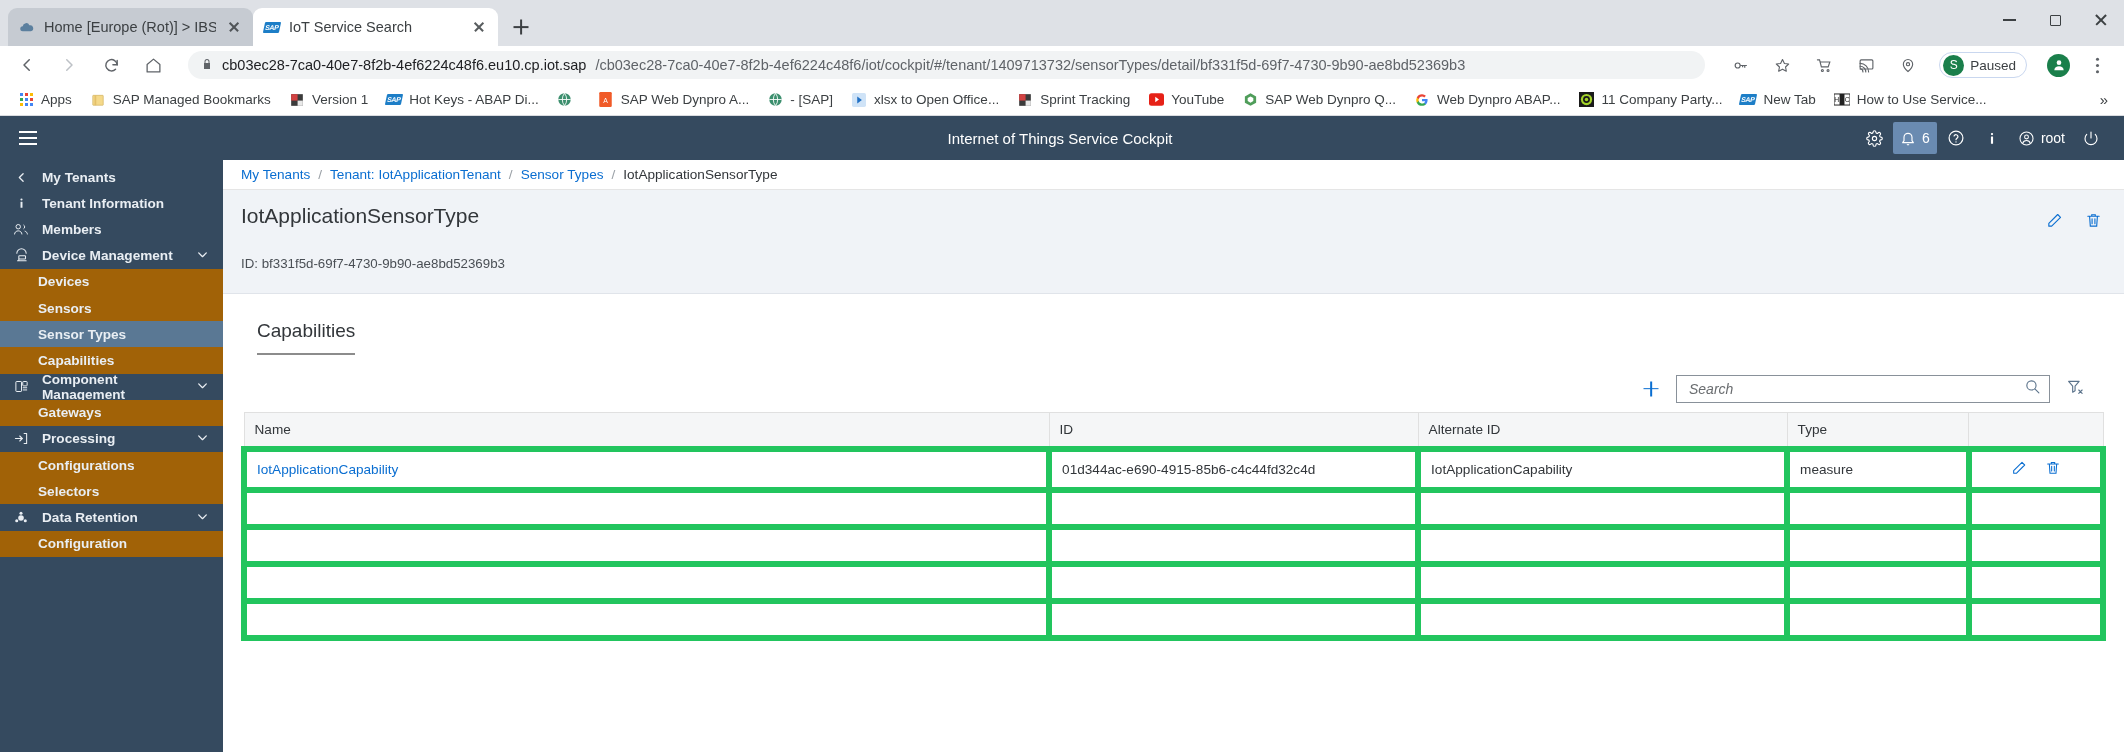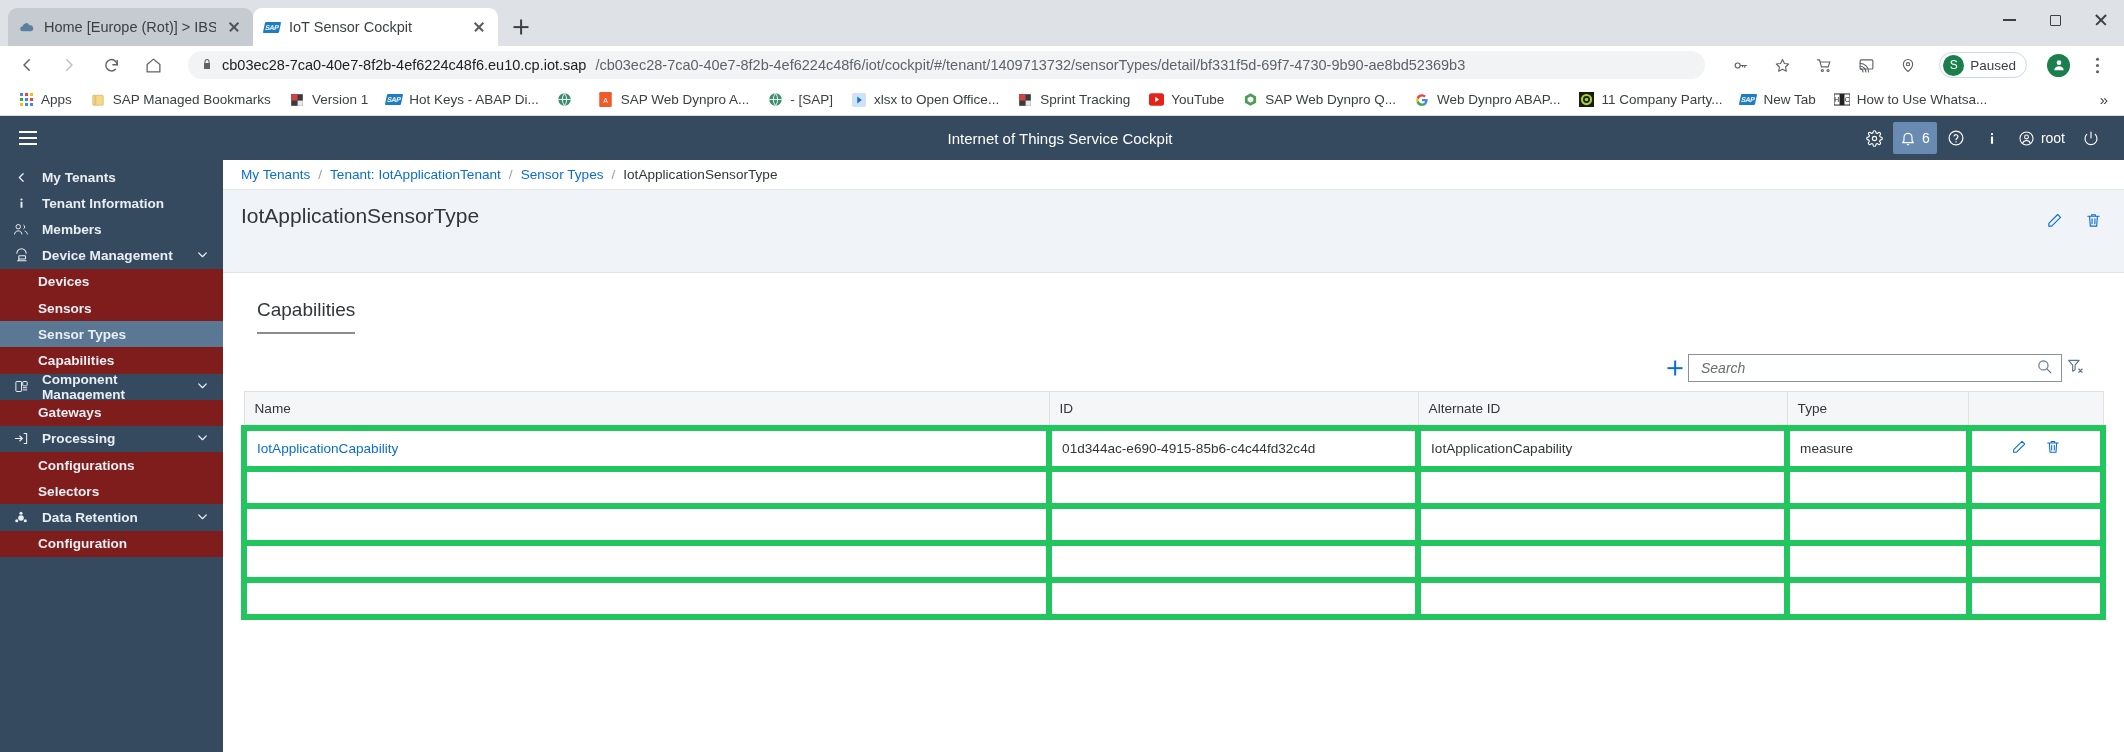--- a/index.html
+++ b/index.html
@@ -113,21 +113,21 @@
   .hdr-btn.active { background: #6a8bb1; }
 
   .body { flex: 1; display: flex; min-height: 0; }
 
   .sidebar { width: 223px; background: #354a5f; color: #e8eef4; flex: 0 0 223px; padding-top: 4px; }
   .side-item {
     height: 26.2px; display: flex; align-items: center; font-size: 13.6px; font-weight: bold;
     padding-left: 10px; gap: 10px; color: #e9eef3; position: relative;
   }
   .side-item .sico { width: 22px; flex: 0 0 22px; display: flex; align-items: center; justify-content: center; }
-  .side-item.sub { padding-left: 38px; font-weight: bold; background: #7f1d1d; }
+  .side-item.sub { padding-left: 38px; font-weight: bold; background: #a16207; }
   .side-item.selected { background: #5a7894; }
   .side-chev { margin-left: auto; margin-right: 14px; }
 
   .content { flex: 1; background: #ffffff; display: flex; flex-direction: column; min-width: 0; }
 
   .crumbs {
     height: 30px; display: flex; align-items: center; gap: 8px; padding-left: 18px;
     font-size: 13.6px; background: #fff; border-bottom: 1px solid #e5e5e5;
   }
   .crumb-link { color: #0a6ed1; }
@@ -140,21 +140,21 @@
   .detailhdr h1 { font-size: 21px; font-weight: normal; color: #32363a; margin-bottom: 26px; }
   .detail-meta { font-size: 13.3px; color: #4a4f55; line-height: 1.55; }
   .detail-actions { position: absolute; right: 22px; top: 22px; display: flex; gap: 22px; color: #0a6ed1; }
 
   .section { padding: 0 18px; }
   .section-title {
     font-size: 19px; color: #32363a; font-weight: normal; display: inline-block;
     margin: 26px 0 0 16px; padding-bottom: 11px; border-bottom: 2px solid #8c8c8c;
   }
 
-  .toolbar { display: flex; align-items: center; justify-content: flex-end; 
+  .toolbar { display: flex; align-items: center; justify-content: flex-end; gap: 12px;
              padding: 20px 22px 9px 0; }
   .addbtn { width: 26px; height: 26px; position: relative; color: #0a6ed1; }
   .addbtn::before, .addbtn::after { content:""; position:absolute; background:#0a6ed1; left:50%; top:50%; }
   .addbtn::before { width:15px; height:1.7px; transform: translate(-50%,-50%); }
   .addbtn::after { width:1.7px; height:15px; transform: translate(-50%,-50%); }
   .searchbox {
     width: 374px; height: 28px; border: 1px solid #89919a; background: #fff;
     display: flex; align-items: center; padding: 0 8px 0 12px;
   }
   .searchbox input {
@@ -187,21 +187,21 @@
           <path fill="#5b7f9e" d="M19 18H6a4 4 0 010-8 5.5 5.5 0 0110.6-1.5A3.8 3.8 0 0119 18z"></path>
         </svg>
     </span>
     <span class="tab-title">Home [Europe (Rot)] &gt; IBSO-ATC</span>
     <span class="tab-close"></span>
   </div>
   <div class="tab active">
     <span class="tab-favicon">
         <span class="sapfav">SAP</span>
       </span>
-    <span class="tab-title">IoT Sensor Cockpit</span>
+    <span class="tab-title">IoT Service Search</span>
     <span class="tab-close"></span>
   </div>
   <div class="newtab"></div>
 
   <div class="wincontrols">
     <span class="wc">
         <i class="wc-min"></i>
       </span>
     <span class="wc">
         <i class="wc-max"></i>
@@ -444,21 +444,21 @@
 
   <div class="bm">
     <span class="bm-ico">
       <svg width="17" height="13" viewBox="0 0 26 18">
           <rect width="26" height="18" fill="#fff" stroke="#222" stroke-width="1.6"></rect>
           <rect x="9" y="0" width="8" height="18" fill="#222"></rect>
           <text x="4.5" y="13" font-size="11" fill="#222" text-anchor="middle" font-family="Liberation Sans">H</text>
           <text x="21.5" y="13" font-size="11" fill="#222" text-anchor="middle" font-family="Liberation Sans">C</text>
         </svg>
     </span>
-    <span>How to Use Whatsa...</span>
+    <span>How to Use Service...</span>
   </div>
 
   <div class="bm-overflow">»</div>
 </div>
 
 <div class="appwrap">
 
   <div class="apphdr">
     <div class="burger">
         <span></span>
@@ -645,20 +645,21 @@
         <span class="crumb-sep">/</span>
         <span class="crumb-link">Tenant: IotApplicationTenant</span>
         <span class="crumb-sep">/</span>
         <span class="crumb-link">Sensor Types</span>
         <span class="crumb-sep">/</span>
         <span class="crumb-cur">IotApplicationSensorType</span>
       </div>
 
       <div class="detailhdr">
         <h1>IotApplicationSensorType</h1>
+        <div class="detail-meta">ID: bf331f5d-69f7-4730-9b90-ae8bd52369b3</div>
         <div class="detail-actions">
           <span>
             <svg width="17" height="17" viewBox="0 0 24 24" fill="none" stroke="#0a6ed1" stroke-width="1.6" stroke-linejoin="round">
                 <path d="M16.5 3.5l4 4L8 20H4v-4z"></path>
               </svg>
           </span>
           <span>
             <svg width="17" height="17" viewBox="0 0 24 24" fill="none" stroke="#0a6ed1" stroke-width="1.6" stroke-linecap="round">
                 <path d="M4 6h16M9.5 6V3.8h5V6M6.5 6l1 14h9l1-14M10 9.5v7M14 9.5v7"></path>
               </svg>

